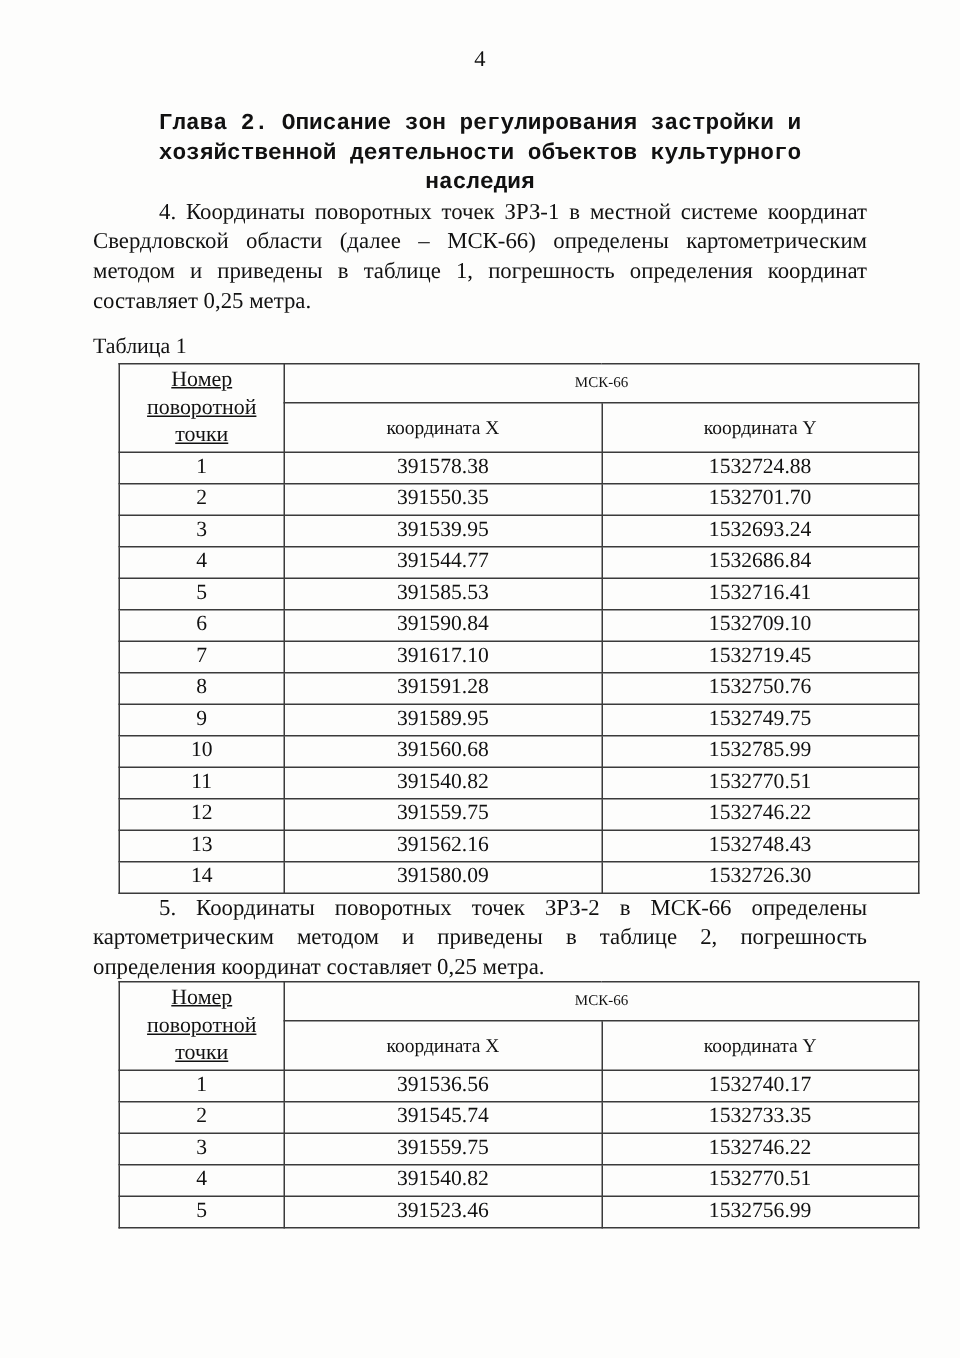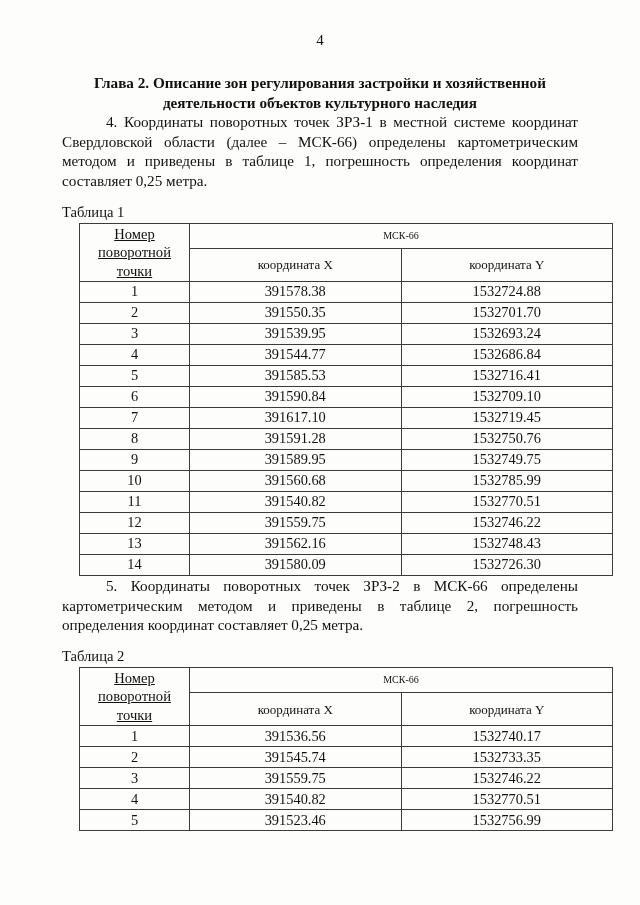--- a/index.html
+++ b/index.html
@@ -48,20 +48,21 @@
 
   .para-intro { margin-top: 18px; }
 
   h2.chapter-heading {
     font-size: 15.2px;
     line-height: 19.6px;
     font-weight: bold;
     text-align: center;
     margin: 24px 0 0 0;
     padding: 0 4px;
+    font-family: Liberation Mono, monospace;
   }
 
   .para-4 { margin-top: 26px; }
   .para-5 { margin-top: 23px; }
 
   .table-caption {
     font-size: 14.6px;
     text-align: left;
     margin-top: 13px;
     margin-bottom: 2px;
@@ -198,21 +199,20 @@
           <tr>
             <td class="cell-num">14</td>
             <td class="cell-x">391580.09</td>
             <td class="cell-y">1532726.30</td>
           </tr>
         </tbody>
     </table>
 
     <p class="body-text para-5">5. Координаты поворотных точек ЗРЗ-2 в МСК-66 определены картометрическим методом и приведены в таблице 2, погрешность определения координат составляет 0,25 метра.</p>
 
-    <div class="table-caption">Таблица 2</div>
 
     <table class="coord-table">
       <thead>
         <tr>
           <th class="col-num" rowspan="2">Номер поворотной точки</th>
           <th class="col-mck" colspan="2">МСК-66</th>
         </tr>
         <tr>
           <th class="col-x">координата X</th>
           <th class="col-y">координата Y</th>

